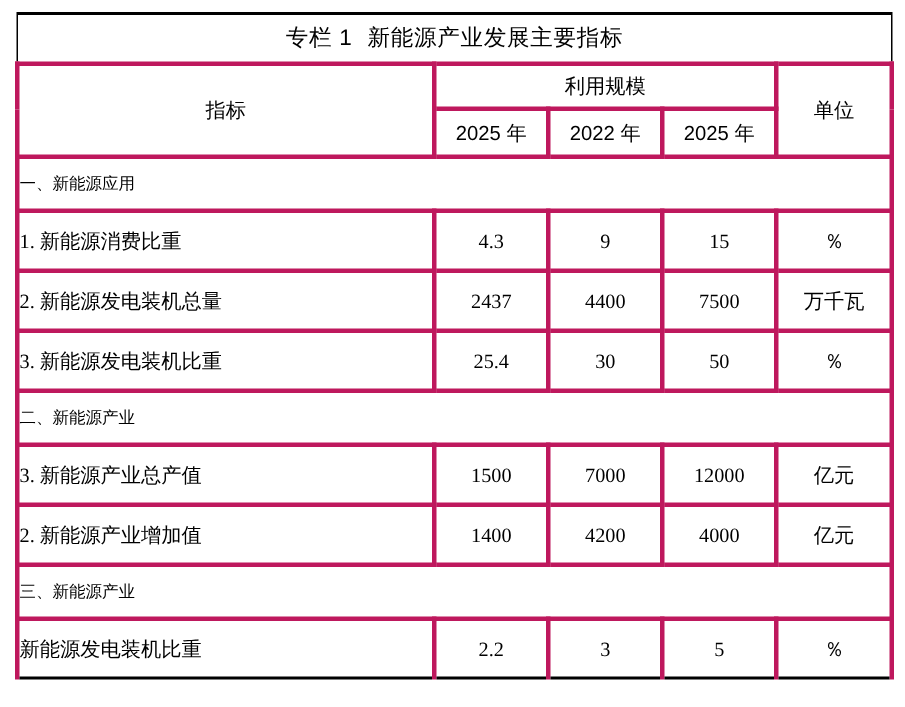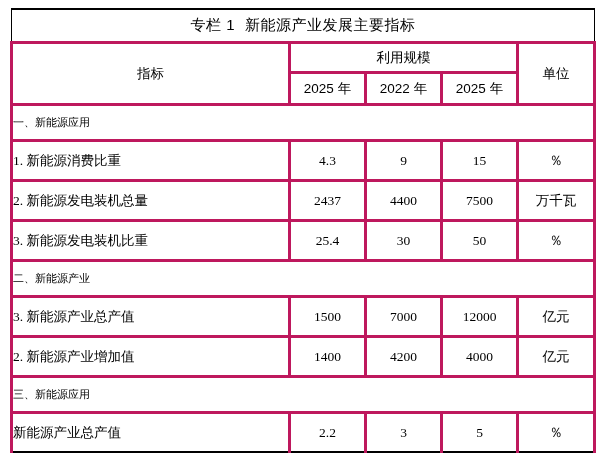--- a/index.html
+++ b/index.html
@@ -163,25 +163,25 @@
 
       <tr class="data-row">
         <td class="cell-label">2. 新能源产业增加值</td>
         <td class="cell-val">1400</td>
         <td class="cell-val">4200</td>
         <td class="cell-val">4000</td>
         <td class="cell-unit">亿元</td>
       </tr>
 
       <tr class="section-row">
-        <td colspan="5">三、新能源应用</td>
+        <td colspan="5">三、新能源产业</td>
       </tr>
 
       <tr class="data-row last-row">
-        <td class="cell-label">新能源产业总产值</td>
+        <td class="cell-label">新能源发电装机比重</td>
         <td class="cell-val">2.2</td>
         <td class="cell-val">3</td>
         <td class="cell-val">5</td>
         <td class="cell-unit">％</td>
       </tr>
     </tbody>
   </table>
 </div>
 
 </body></html>

